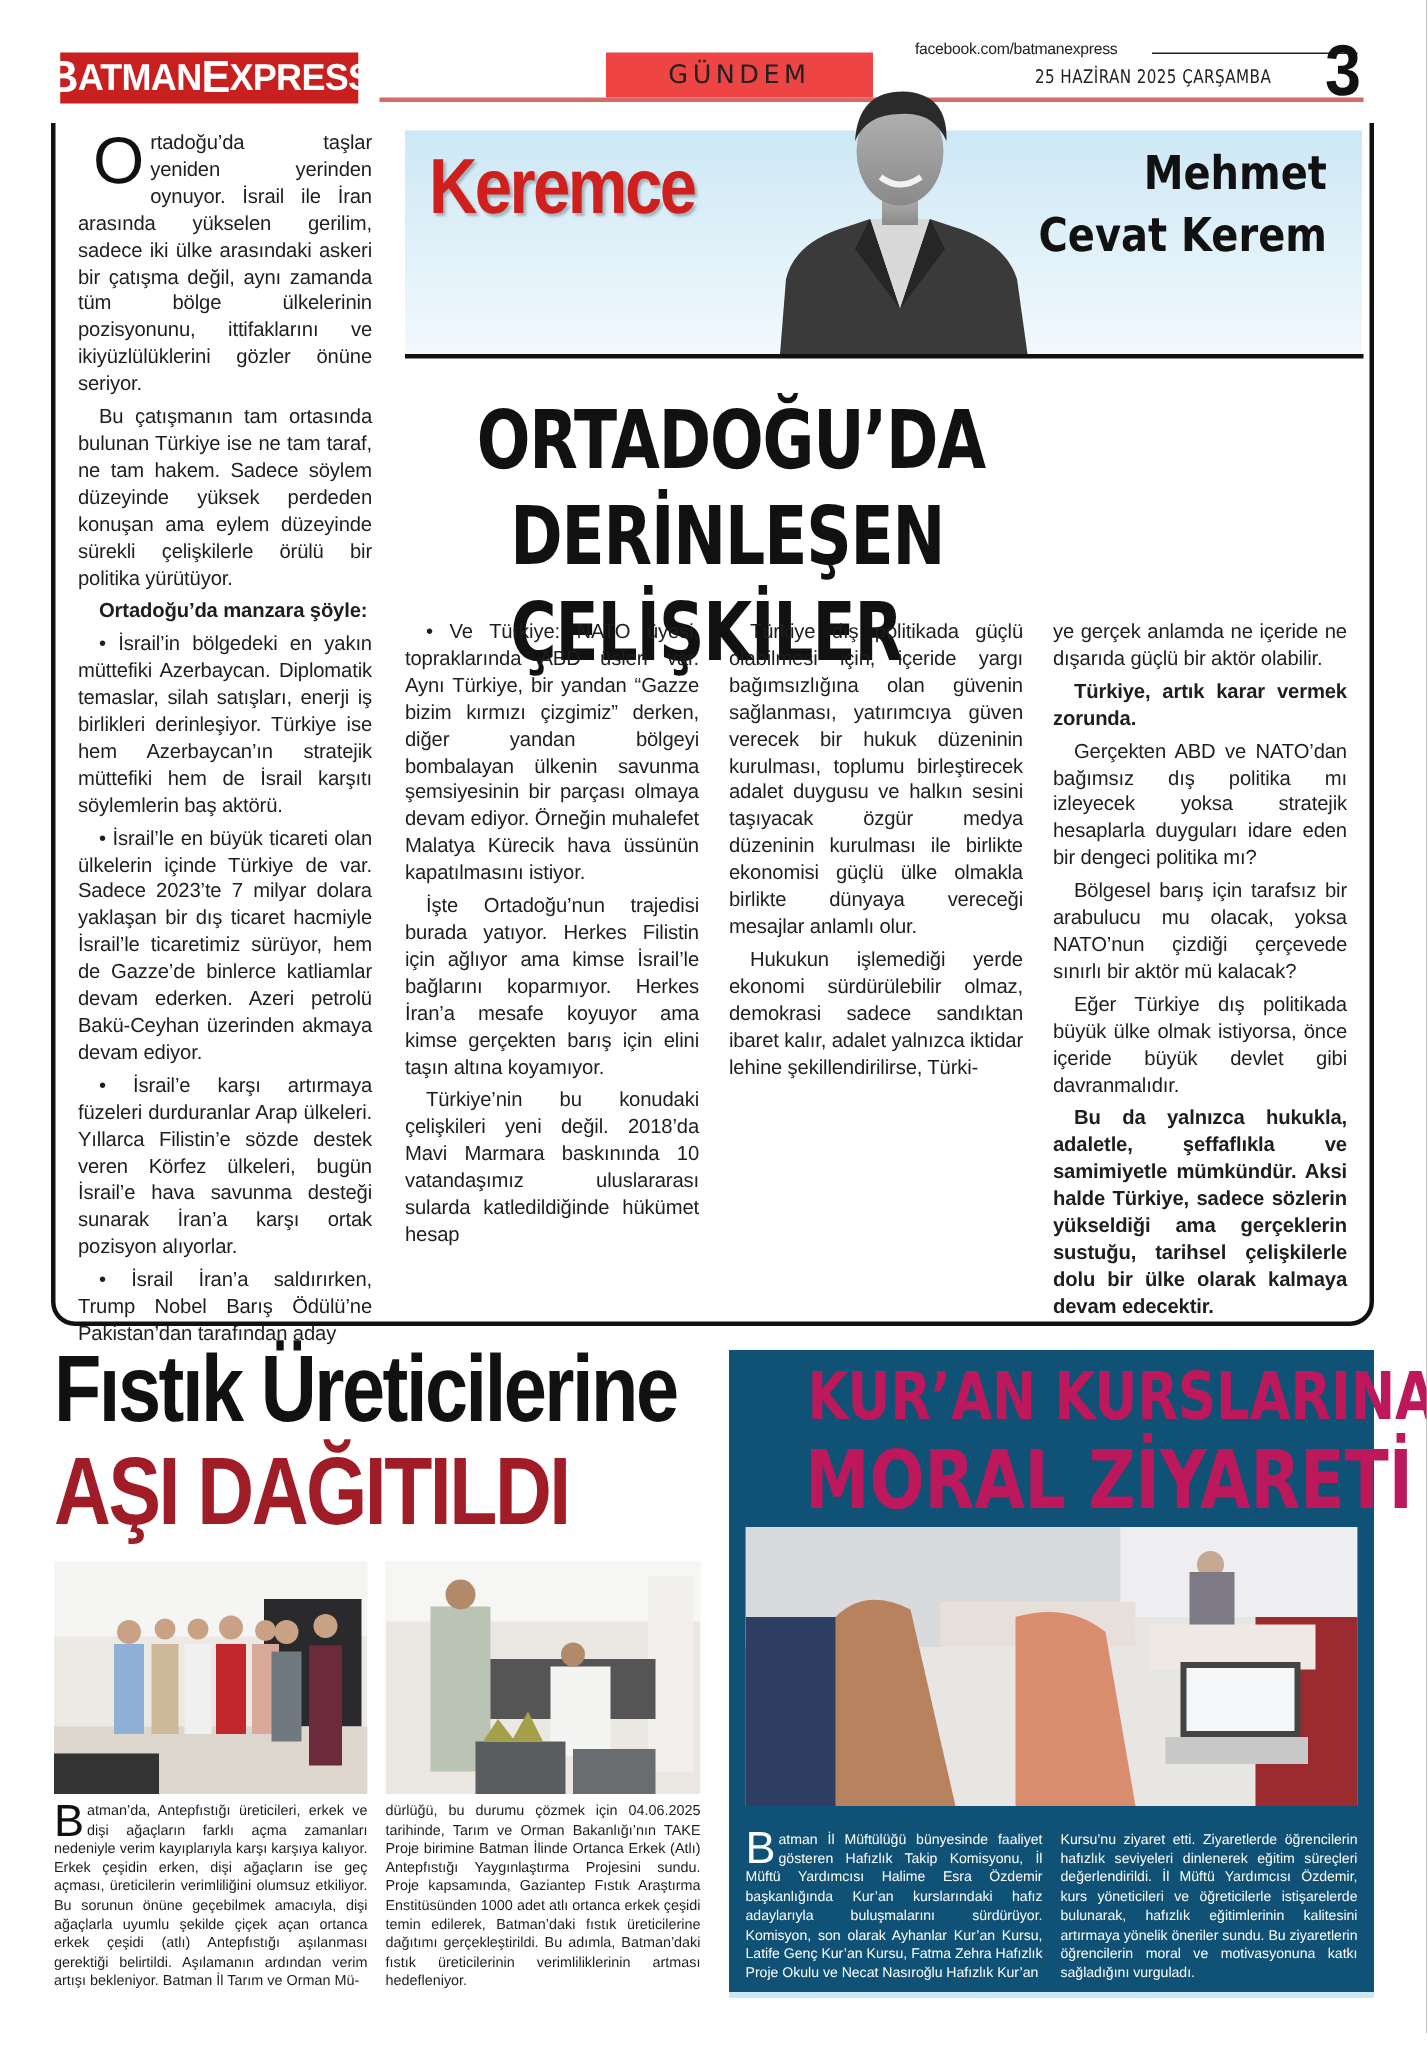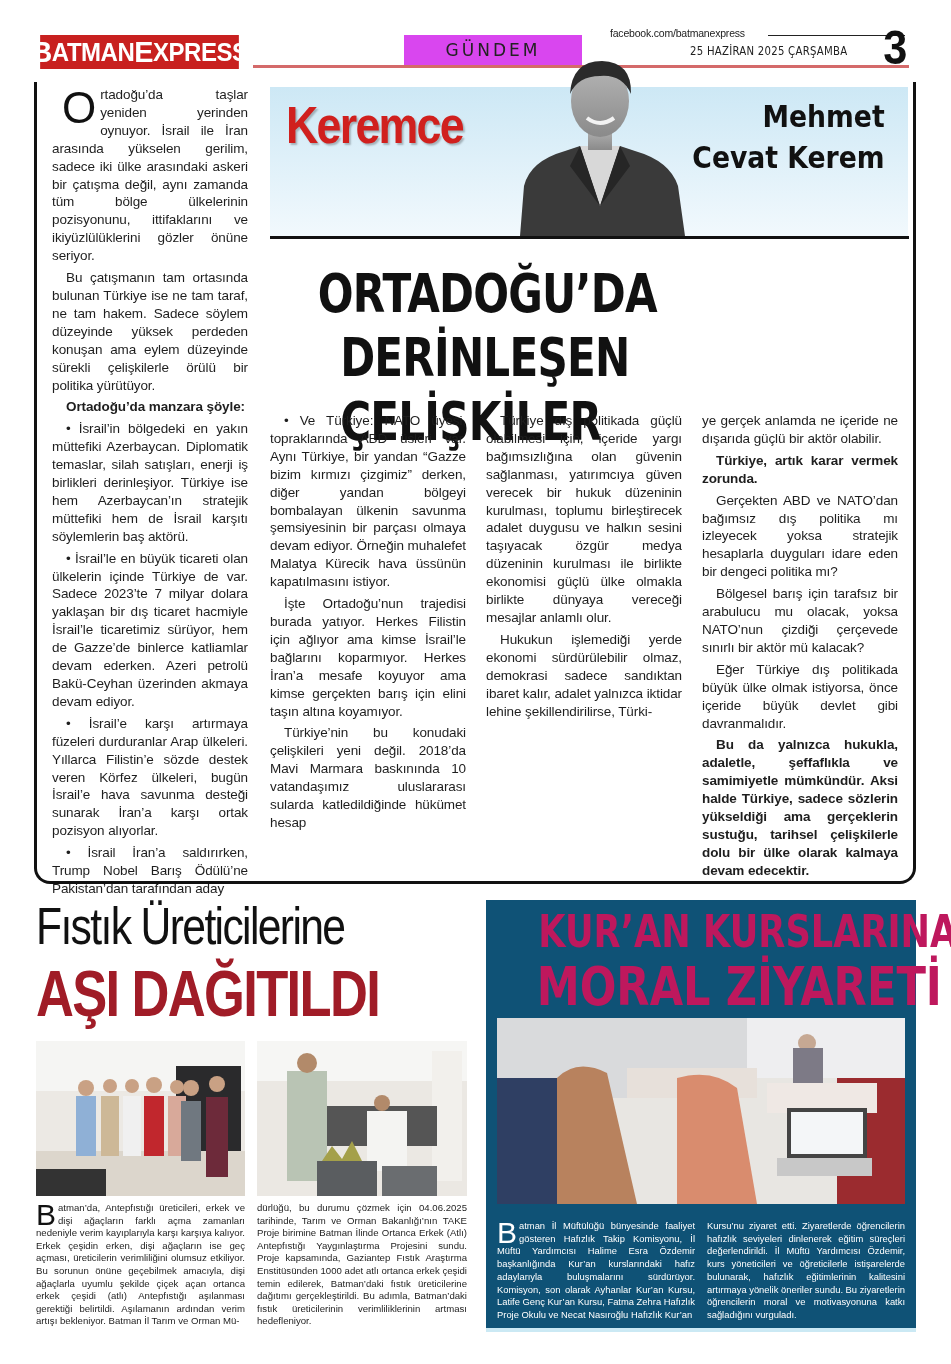--- a/index.html
+++ b/index.html
@@ -3,21 +3,21 @@
 <meta charset="utf-8">
 <style>
 *{box-sizing:border-box;margin:0;padding:0}
 html,body{width:951px;height:1364px;background:#fff;overflow:hidden}
 body{position:relative;font-family:"Liberation Sans",sans-serif;color:#1a1a1a}
 .abs{position:absolute}
 
 .logo{left:36px;top:35px;width:207px;height:34px;background:#c8201f;color:#fff;font-family:"Liberation Sans",sans-serif;font-weight:700;font-size:25px;letter-spacing:-0.5px;display:flex;align-items:center;justify-content:center;transform:scaleX(0.96)}
 .logo .big{font-size:30px}
 .hline{left:253px;top:65px;width:656px;height:3px;background:#d46a6a}
-.section{left:404px;top:35px;width:178px;height:30px;background:#d946ef;font-family:"DejaVu Sans",sans-serif;font-size:17px;letter-spacing:3px;display:flex;align-items:center;justify-content:center;color:#222}
+.section{left:404px;top:35px;width:178px;height:30px;background:#ef4444;font-family:"DejaVu Sans",sans-serif;font-size:17px;letter-spacing:3px;display:flex;align-items:center;justify-content:center;color:#222}
 .fb{left:610px;top:27px;font-size:10.5px;color:#222;letter-spacing:-0.2px}
 .fbline{left:768px;top:35px;width:137px;height:1px;background:#222}
 .date{left:690px;top:43px;font-family:"DejaVu Sans Condensed","DejaVu Sans",sans-serif;font-size:12.5px;color:#222;letter-spacing:0.3px;transform:scaleX(0.9);transform-origin:left}
 .pagenum{left:882px;top:24px;font-size:48px;font-weight:700;color:#111;line-height:1;transform:scaleX(0.9)}
 
 .frame{left:34px;top:82px;width:882px;height:802px;border-left:3px solid #111;border-right:3px solid #111;border-bottom:3px solid #111;border-radius:0 0 16px 16px}
 
 .banner{left:270px;top:87px;width:638px;height:150px;background:linear-gradient(180deg,#cde8f5 0%,#e3f2fa 60%,#f2f9fd 100%)}
 .bannerline{left:270px;top:236px;width:639px;height:3px;background:#111}
 .keremce{left:286px;top:95px;font-size:52px;font-weight:700;color:#d0201e;letter-spacing:-2px;transform:scaleX(0.86);transform-origin:left;text-shadow:2px 2px 2px rgba(0,0,0,0.25)}
@@ -29,21 +29,21 @@
 .col{font-size:13.5px;line-height:17.9px;text-align:justify;color:#1e1e1e;letter-spacing:-0.1px}
 .col p{text-indent:14px;margin-bottom:4px}
 .col p.b{font-weight:700}
 .c1{left:52px;top:86px;width:196px}
 .c2{left:270px;top:412px;width:196px}
 .c3{left:486px;top:412px;width:196px}
 .c4{left:702px;top:412px;width:196px}
 .dropcap{float:left;font-size:44px;line-height:36px;margin:4px 4px 0 10px;font-weight:400;color:#111}
 .col p.first{text-indent:0}
 
-.fistik1{left:36px;top:896px;width:430px;font-size:52px;font-weight:400;color:#111;letter-spacing:-2px;line-height:60px;white-space:nowrap}
+.fistik1{left:36px;top:896px;width:430px;font-size:63px;font-weight:700;color:#111;letter-spacing:-2px;line-height:60px;white-space:nowrap}
 .fistik1 span,.fistik2 span{display:inline-block;transform:scaleX(0.82);transform-origin:left}
 .fistik2{left:36px;top:958px;font-family:Liberation Sans, sans-serif;font-size:64px;font-weight:700;color:#a01c27;letter-spacing:-2px;line-height:72px;white-space:nowrap}
 .img1{left:36px;top:1041px;width:209px;height:155px}
 .img2{left:257px;top:1041px;width:210px;height:155px}
 .ftext{font-size:9.6px;line-height:12.6px;text-align:justify;color:#1e1e1e}
 .f1{left:36px;top:1202px;width:209px}
 .f2{left:257px;top:1202px;width:210px}
 .dropB{float:left;font-size:30px;line-height:24px;margin:1px 2px 0 0;color:#111}
 
 .kbox{left:486px;top:900px;width:430px;height:432px;background:#0f5276}

